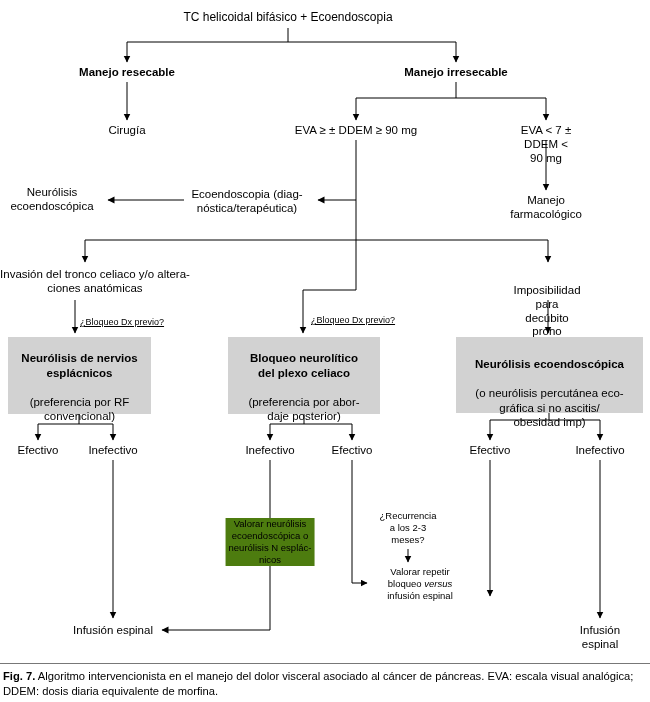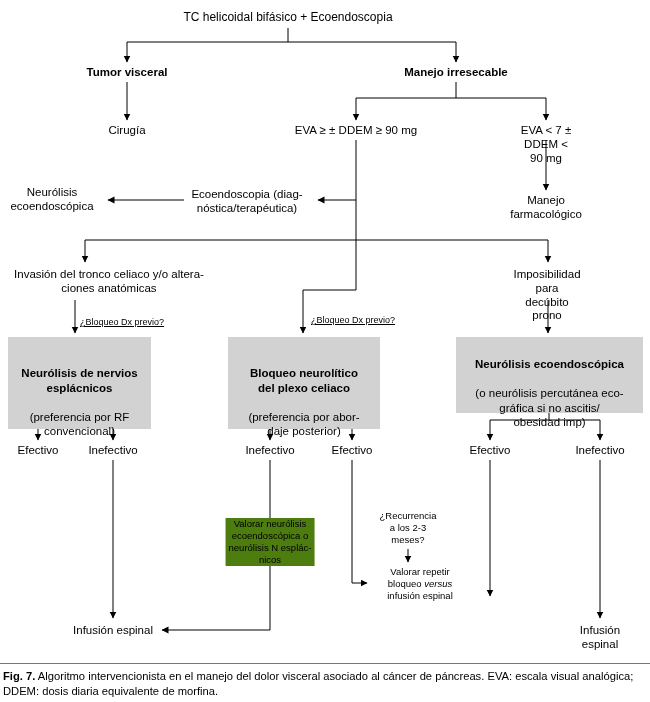--- a/index.html
+++ b/index.html
@@ -30,21 +30,21 @@
   .label { position: absolute; z-index: 2; white-space: nowrap; text-decoration: underline; }
   .onLine { background: #4d7c0f; padding: 0 3px; }
   .gbox {
     position: absolute;
     background: #d2d2d2;
     text-align: center;
     white-space: pre-line;
     z-index: 2;
     font-size: 11.5px;
     line-height: 1.25;
-    padding-top: 15px;
+    padding-top: 0;
   }
   .gbox .t { font-weight: bold; }
   .gbox .s { font-weight: normal; }
   .it { font-style: italic; }
   .rule { position: absolute; left: 0; top: 663px; width: 650px; border-top: 1px solid #777; z-index: 2; }
   .caption {
     position: absolute; left: 3px; top: 669px; width: 644px;
     font-size: 11.2px; line-height: 1.32; text-align: left; z-index: 2;
   }
 </style>
@@ -108,36 +108,36 @@
     <line x1="270" y1="630" x2="162" y2="630" marker-end="url(#ah)"></line>
     <line x1="352" y1="460" x2="352" y2="583"></line>
     <line x1="352" y1="583" x2="367" y2="583" marker-end="url(#ah)"></line>
     <line x1="408" y1="549" x2="408" y2="562" marker-end="url(#ah)"></line>
     <line x1="490" y1="460" x2="490" y2="596" marker-end="url(#ah)"></line>
     <line x1="600" y1="460" x2="600" y2="618" marker-end="url(#ah)"></line>
   </svg>
 
   <div class="node lg" style="left:288px; top:10px;">TC helicoidal bifásico + Ecoendoscopia</div>
 
-  <div class="node bold" style="left:127px; top:66px;">Tumor visceral</div>
+  <div class="node bold" style="left:127px; top:66px;">Manejo resecable</div>
   <div class="node bold" style="left:456px; top:66px;">Manejo irresecable</div>
 
   <div class="node" style="left:127px; top:124px;">Cirugía</div>
   <div class="node" style="left:356px; top:124px;">EVA ≥ ± DDEM ≥ 90 mg</div>
   <div class="node" style="left:546px; top:124px;">EVA &lt; 7 ± DDEM &lt; 90 mg</div>
 
   <div class="node" style="left:52px; top:186px;">Neurólisis
 ecoendoscópica</div>
   <div class="node" style="left:247px; top:188px;">Ecoendoscopia (diag-
 nóstica/terapéutica)</div>
   <div class="node" style="left:546px; top:194px;">Manejo farmacológico</div>
 
-  <div class="node" style="left:95px; top:268px;margin-left:14px;">Invasión del tronco celiaco y/o altera-
+  <div class="node" style="left:95px; top:268px;">Invasión del tronco celiaco y/o altera-
 ciones anatómicas</div>
-  <div class="node" style="left:547px; top:268px;">Imposibilidad para
+  <div class="node" style="left:547px; top:284px;">Imposibilidad para
 decúbito prono</div>
 
   <div class="label tiny" style="left:80px; top:317px;">¿Bloqueo Dx previo?</div>
   <div class="label tiny" style="left:311px; top:315px;">¿Bloqueo Dx previo?</div>
 
   <div class="gbox" style="left:8px; top:337px; width:143px; height:77px;">
     <div class="t">Neurólisis de nervios
 esplácnicos</div>
     <div class="s">(preferencia por RF
 convencional)</div>

